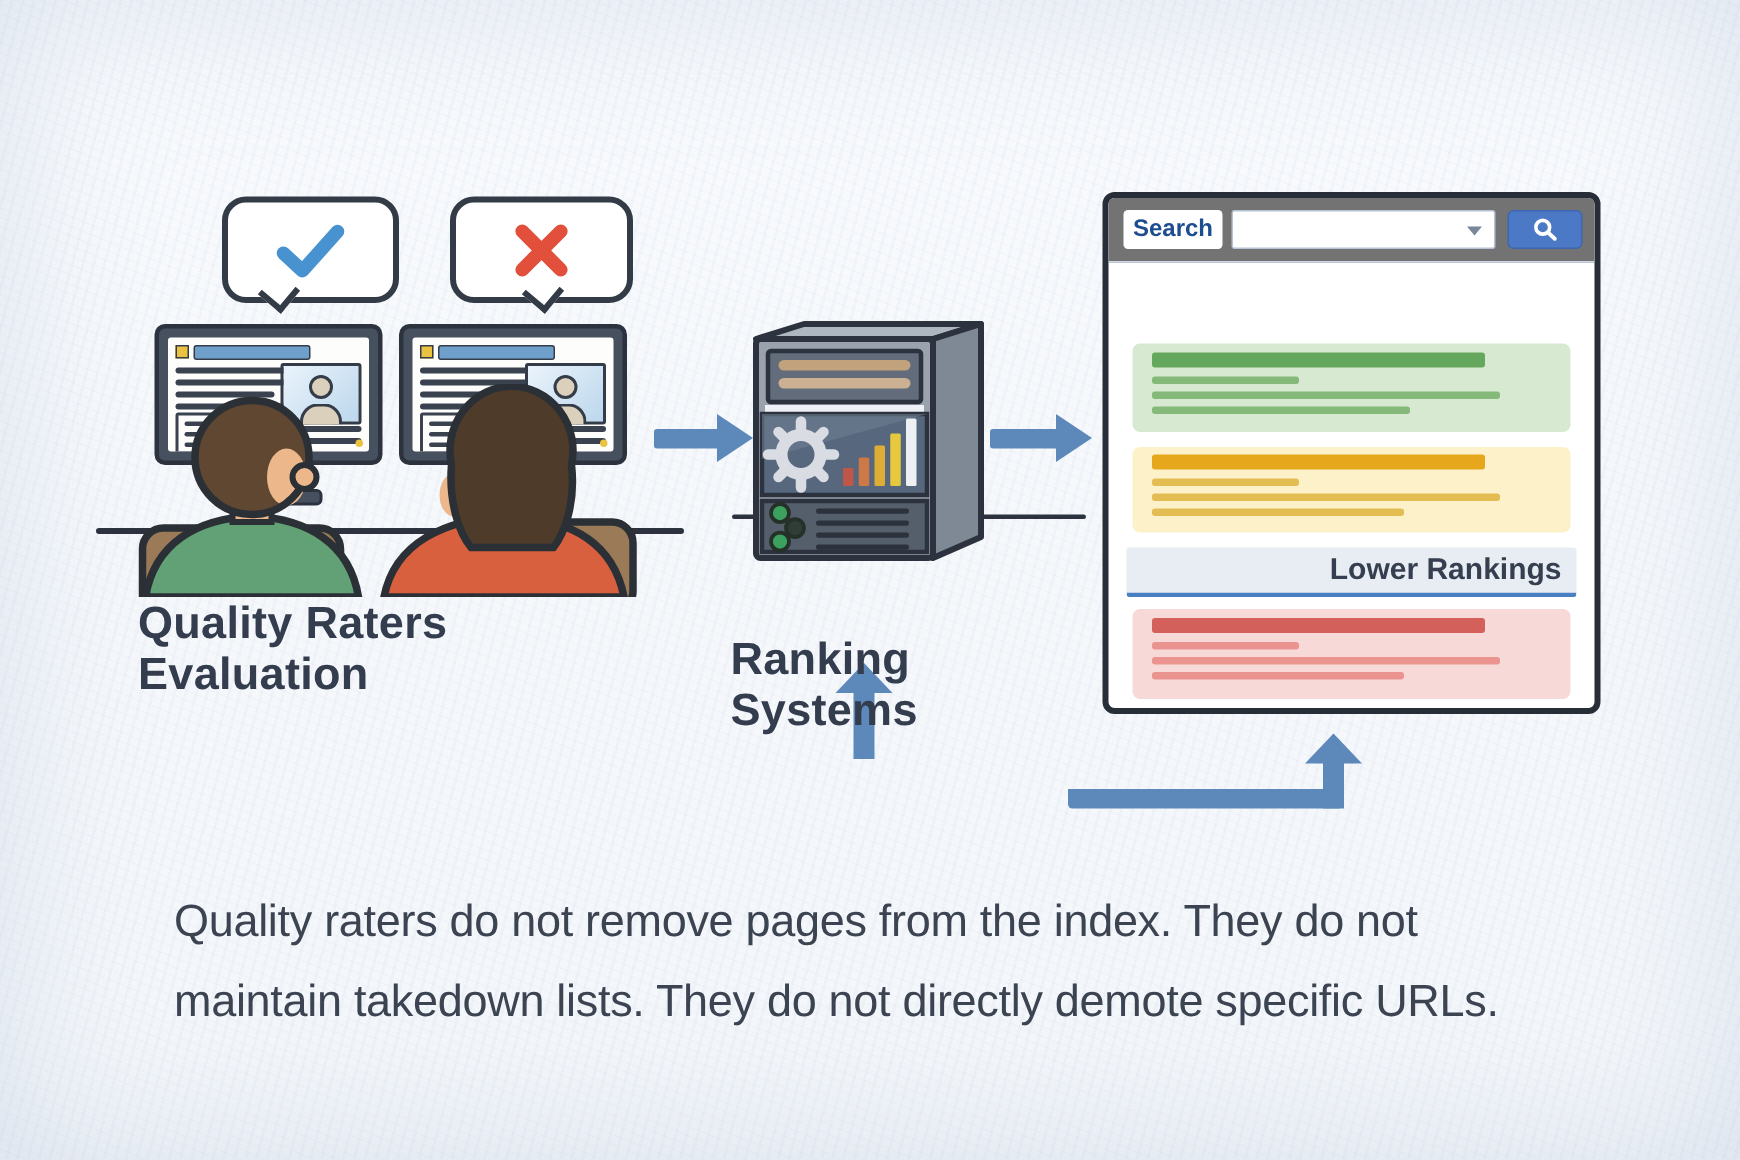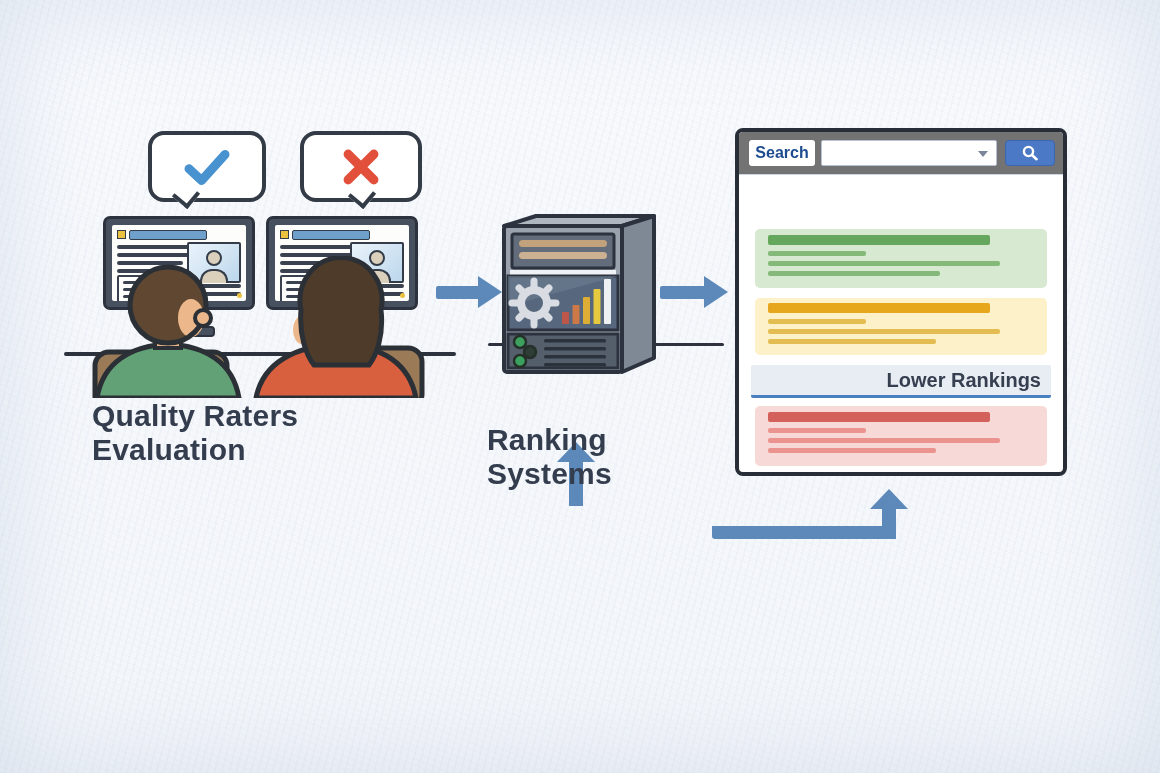--- a/index.html
+++ b/index.html
@@ -267,14 +267,18 @@
       <div class="bar" style="top:42px;width:168px;height:5px;background:#ea938f;"></div>
     </div>
   </div>
 
   <div class="arrow-up-head" style="left:557px;top:442px;"></div>
   <div class="arrow-up-shaft" style="left:569px;top:460px;height:46px;"></div>
   <div class="elbow-h" style="left:712px;top:526px;width:183px;"></div>
   <div class="arrow-up-shaft" style="left:882px;top:507px;height:32px;"></div>
   <div class="arrow-up-head" style="left:870px;top:489px;"></div>
 
+  <div class="caption">
+    <div>Quality raters do not remove pages from the index. They do not</div>
+    <div>maintain takedown lists. They do not directly demote specific URLs.</div>
+  </div>
 
 </div>
 
 </body></html>

